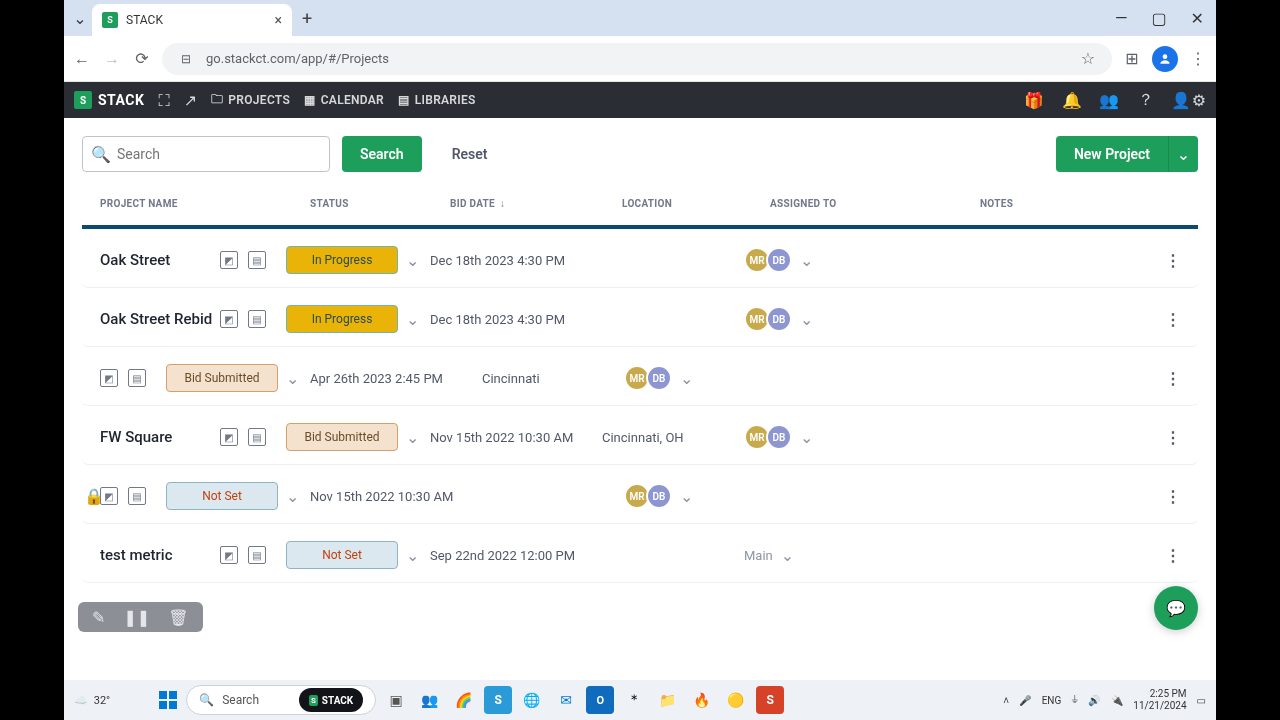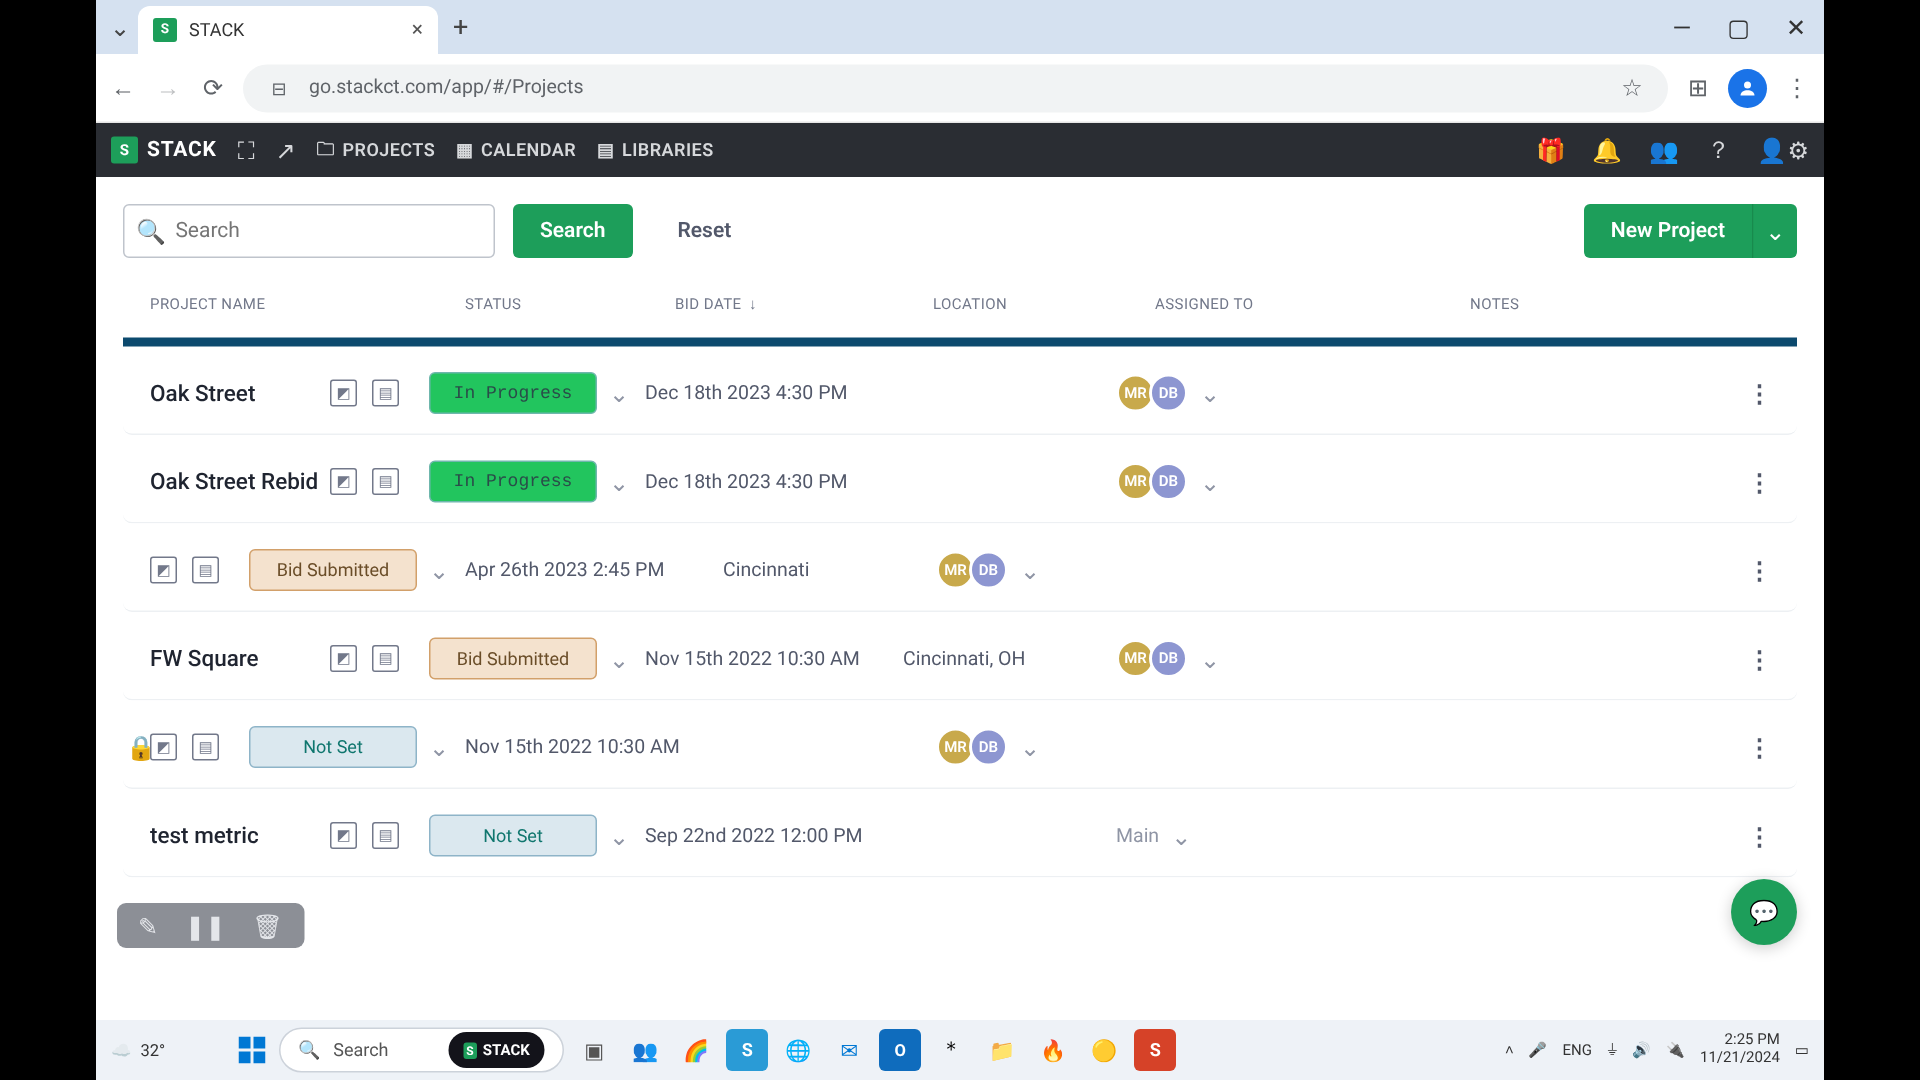--- a/index.html
+++ b/index.html
@@ -36,37 +36,37 @@
 .search-wrap { display: flex; align-items: center; border: 1.5px solid #bfc4cc; border-radius: 4px; width: 248px; height: 36px; padding: 0 8px; gap: 6px; }
 .search-wrap input { border: none; outline: none; font-size: 14px; flex: 1; background: transparent; }
 .btn { height: 36px; padding: 0 18px; border-radius: 4px; font-size: 14px; font-weight: 600; cursor: pointer; border: none; }
 .btn-primary { background: #1d9e5a; color: #fff; }
 .btn-link { background: transparent; color: #52586a; }
 .new-project-wrap { margin-left: auto; display: flex; }
 .btn-new { background: #1d9e5a; color: #fff; border-radius: 4px 0 0 4px; }
 .btn-new-dd { background: #1d9e5a; color: #fff; border-radius: 0 4px 4px 0; border-left: 1px solid #188a4d; width: 30px; height: 36px; display: flex; align-items: center; justify-content: center; cursor: pointer; }
 
 .table { margin-top: 26px; }
-.thead { display: flex; padding: 0 18px 16px 18px; font-size: 10px; letter-spacing: 0.3px; color: #72788a; font-weight: 400; border-bottom: 6px solid #0c4a6e; }
+.thead { display: flex; padding: 0 18px 16px 18px; font-size: 10px; letter-spacing: 0.3px; color: #72788a; font-weight: 700; border-bottom: 4px solid #0c4a6e; }
 .col-name { width: 210px; }
 .col-status { width: 140px; }
 .col-bid { width: 172px; display: flex; align-items: center; gap: 5px; }
 .col-loc { width: 148px; }
 .col-assign { width: 210px; }
 .col-notes { width: 110px; }
 .trow { display: flex; align-items: center; padding: 13px 18px; border-bottom: 1px solid #edf0f3; border-radius: 6px; margin-top: 4px; position: relative; }
 .lock-cell { width: 18px; position: absolute; left: 2px; color: #52586a; }
 .proj-name { font-size: 15px; color: #1f2430; font-weight: 500; width: 120px; cursor: pointer; }
 .row-icons { display: flex; gap: 10px; width: 66px; }
 .row-icon { width: 18px; height: 18px; border: 1.5px solid #72788a; border-radius: 2px; cursor: pointer; display: flex; align-items: center; justify-content: center; font-size: 10px; color: #72788a; }
 .status-cell { width: 144px; display: flex; align-items: center; gap: 8px; }
 .status-pill { width: 112px; height: 28px; border: 1px solid; border-radius: 4px; font-size: 12px; display: flex; align-items: center; justify-content: center; }
-.status-progress { background: #22c55e; border-color: #6fb7ad; color: #2a4d49; font-family: Liberation Mono, monospace; }
+.status-progress { background: #eab308; border-color: #6fb7ad; color: #2a4d49; }
 .status-submitted { background: #f4e2ce; border-color: #d2a06a; color: #6a4d28; }
-.status-notset { background: #dbe8ef; border-color: #8eb4c8; color: #0f766e; }
+.status-notset { background: #dbe8ef; border-color: #8eb4c8; color: #c2410c; }
 .status-dd { color: #8f95a5; cursor: pointer; }
 .bid-cell { width: 172px; font-size: 13px; color: #52586a; }
 .loc-cell { width: 142px; font-size: 13px; color: #52586a; }
 .assign-cell { width: 216px; display: flex; align-items: center; gap: 2px; }
 .avatar { width: 26px; height: 26px; border-radius: 50%; font-size: 10px; font-weight: 600; display: flex; align-items: center; justify-content: center; color: #fff; border: 2px solid #fff; }
 .av-mr { background: #c8a94b; }
 .av-db { background: #8d96d1; margin-left: -6px; }
 .assign-dd { color: #8f95a5; margin-left: 6px; cursor: pointer; }
 .none-text { font-size: 13px; color: #8f95a5; }
 .row-menu { position: absolute; right: 16px; color: #52586a; cursor: pointer; letter-spacing: 1px; font-weight: bold; }

